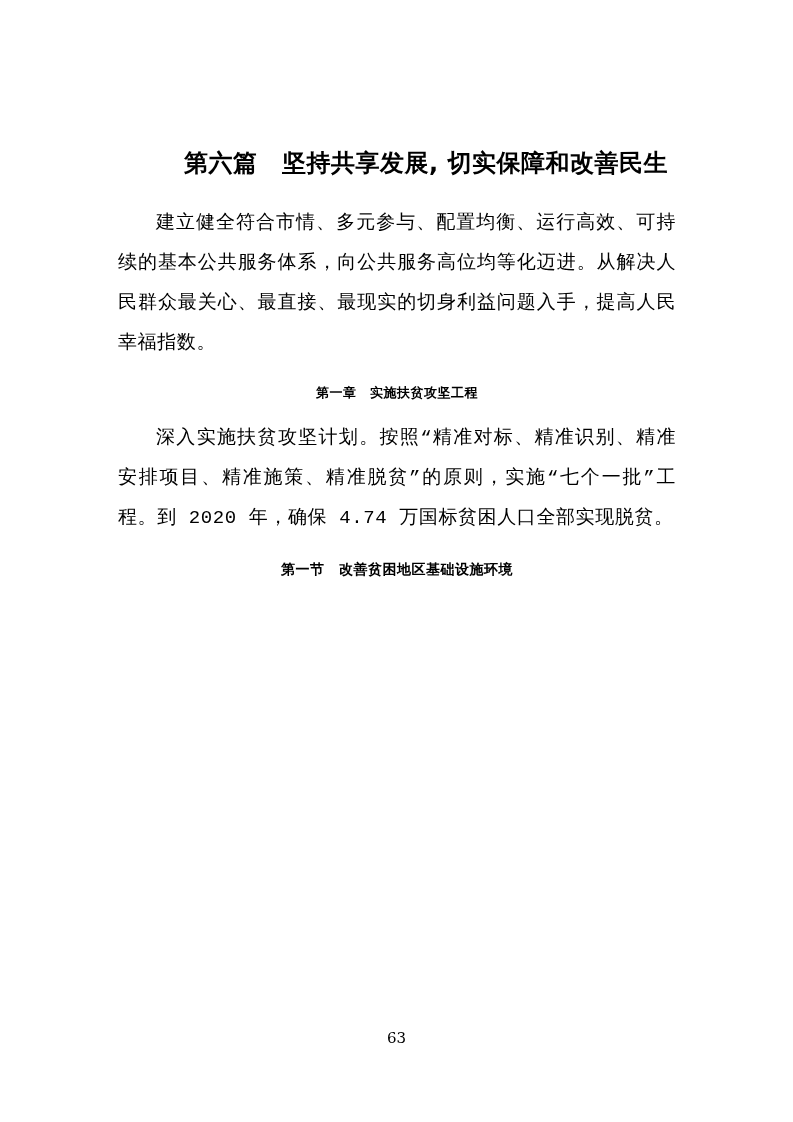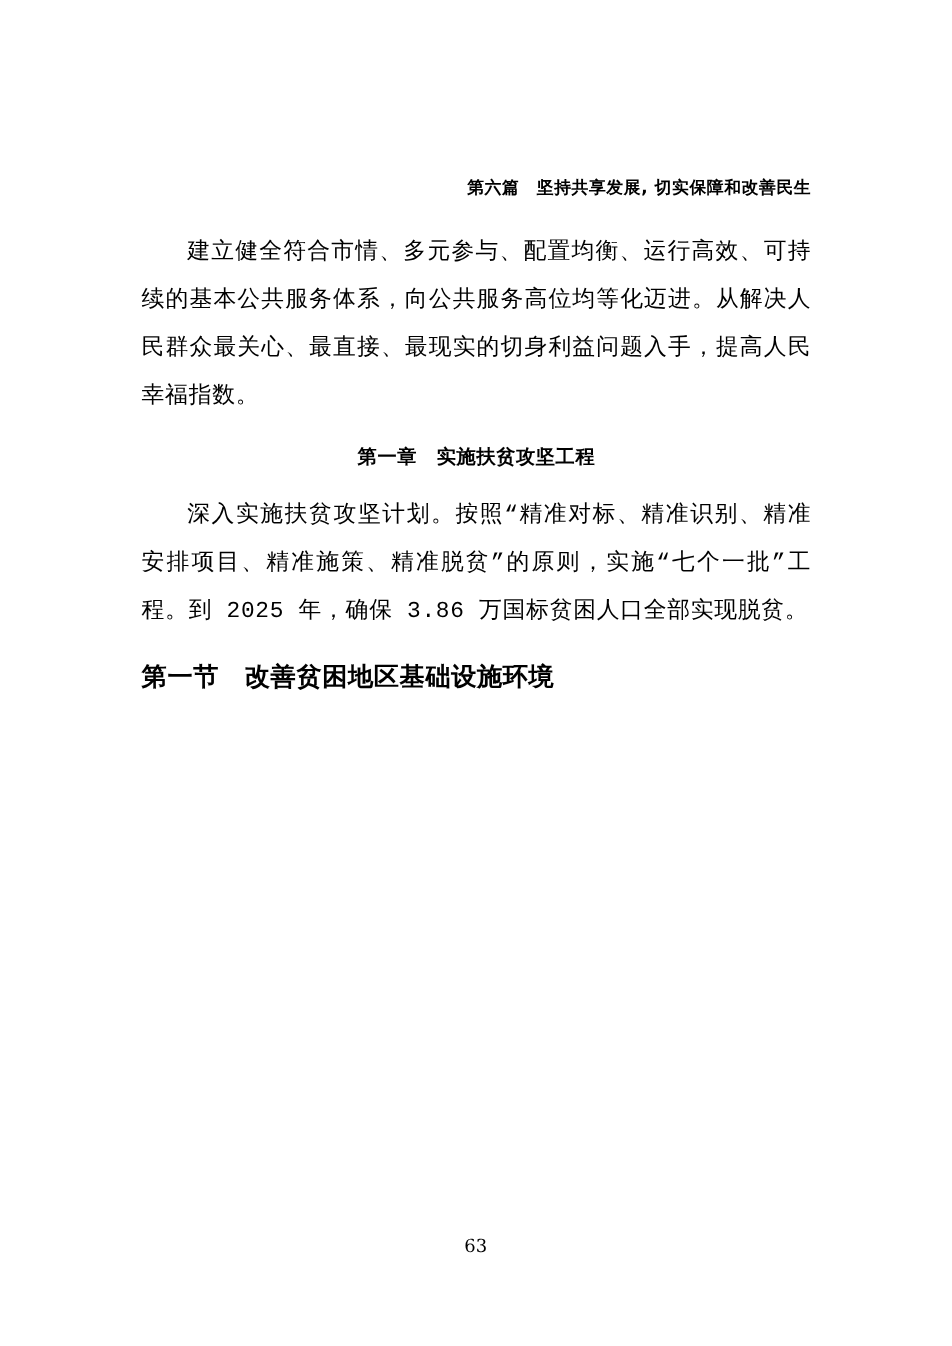--- a/index.html
+++ b/index.html
@@ -25,41 +25,42 @@
   }
   .content {
     position: absolute;
     left: 118px;
     top: 148px;
     width: 558px;
   }
   .part-heading {
     font-family: "DejaVu Sans", "Liberation Sans", sans-serif;
     font-weight: bold;
-    font-size: 14px;
+    font-size: 24px;
     letter-spacing: 0.5px;
-    text-align: right;
+    text-align: left;
     margin: 0 0 24px 0;
     padding-left: 66px;
     line-height: 1.3;
   }
   .chapter-heading {
     font-family: Liberation Sans, sans-serif;
     font-weight: bold;
-    font-size: 16px;
+    font-size: 13px;
     letter-spacing: 0.5px;
     text-align: center;
     margin: 22px 0 16px 0;
     line-height: 1.3;
   }
   .section-heading {
     font-family: "DejaVu Sans", "Liberation Sans", sans-serif;
     font-weight: bold;
-    font-size: 21px;
+    font-size: 14px;
     letter-spacing: 0.5px;
+    text-align: center;
     margin: 22px 0 14px 0;
     line-height: 1.3;
   }
   .para {
     font-family: Liberation Mono, monospace;
     font-size: 19px;
     line-height: 40px;
     text-align: justify;
     text-align-last: left;
     text-indent: 38px;
@@ -81,21 +82,21 @@
 
 <div class="page">
   <div class="content">
 
     <h1 class="part-heading">第六篇　坚持共享发展, 切实保障和改善民生</h1>
 
     <p class="para">建立健全符合市情、多元参与、配置均衡、运行高效、可持续的基本公共服务体系，向公共服务高位均等化迈进。从解决人民群众最关心、最直接、最现实的切身利益问题入手，提高人民幸福指数。</p>
 
     <h2 class="chapter-heading">第一章　实施扶贫攻坚工程</h2>
 
-    <p class="para">深入实施扶贫攻坚计划。按照“精准对标、精准识别、精准安排项目、精准施策、精准脱贫”的原则，实施“七个一批”工程。到 2025 年，确保 3.86 万国标贫困人口全部实现脱贫。</p>
+    <p class="para">深入实施扶贫攻坚计划。按照“精准对标、精准识别、精准安排项目、精准施策、精准脱贫”的原则，实施“七个一批”工程。到 2020 年，确保 4.74 万国标贫困人口全部实现脱贫。</p>
 
     <h3 class="section-heading">第一节　改善贫困地区基础设施环境</h3>
 
 
   </div>
 
   <div class="page-number">63</div>
 </div>
 
 </body></html>

